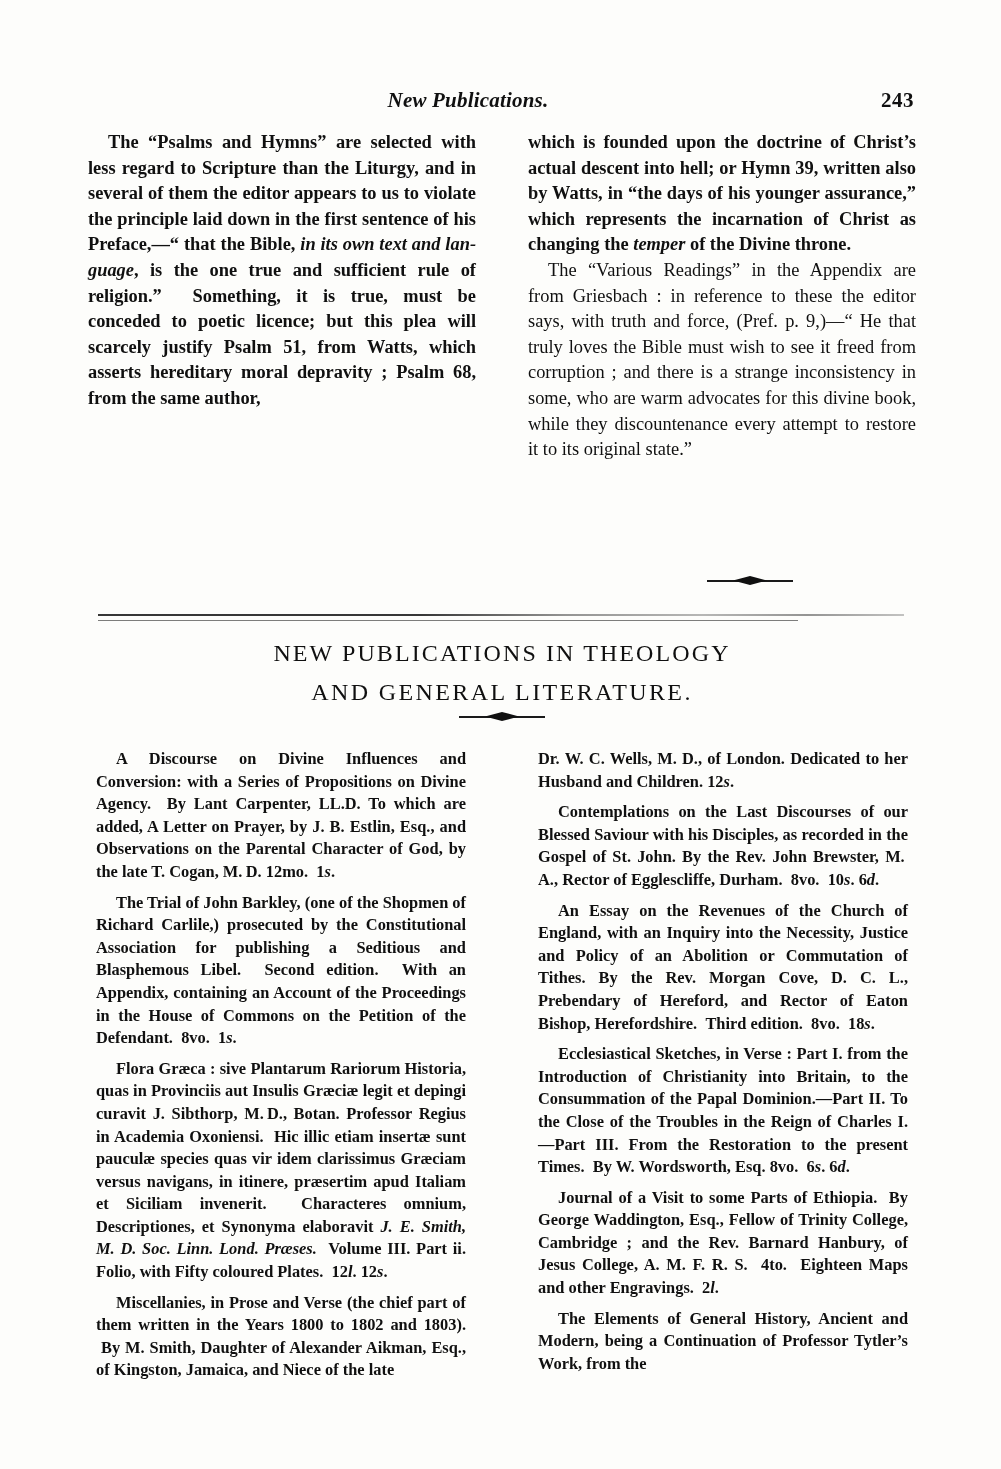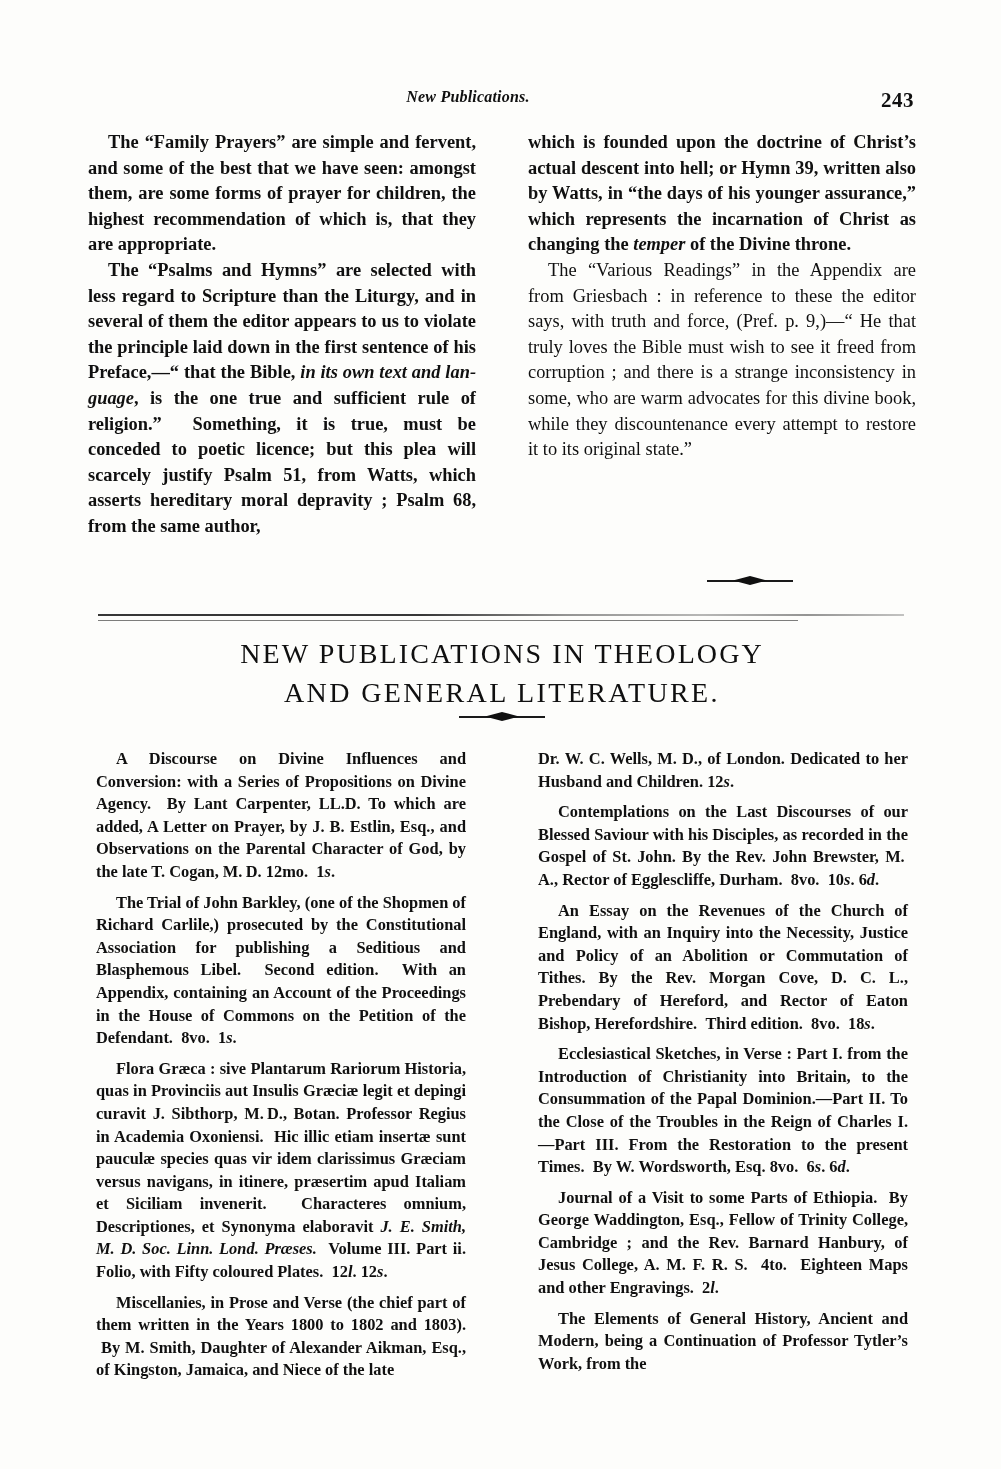--- a/index.html
+++ b/index.html
@@ -40,21 +40,21 @@
     width: 828px;
     height: 26px;
   }
   .running-title {
     position: absolute;
     left: 0;
     width: 760px;
     text-align: center;
     font-style: italic;
     font-weight: bold;
-    font-size: 16px;
+    font-size: 21px;
     letter-spacing: 0.2px;
     white-space: nowrap;
   }
   .folio {
     position: absolute;
     right: 2px;
     top: 0;
     font-weight: bold;
     font-size: 21px;
     letter-spacing: 0.5px;
@@ -139,21 +139,21 @@
     background: rgba(20,20,20,.55);
   }
 
   
   .section-heading {
     position: absolute;
     left: 0;
     top: 634px;
     width: 828px;
     text-align: center;
-    font-size: 28px;
+    font-size: 24px;
     line-height: 39px;
     letter-spacing: 2.1px;
     font-weight: normal;
     margin: 0;
     font-family: "Liberation Serif", "DejaVu Serif", serif;
   }
   .section-heading .ln { display: block; white-space: nowrap; }
   .section-heading .ln2 { letter-spacing: 2.4px; }
 
   
@@ -188,21 +188,20 @@
 <div class="page-inner">
 
   <div class="running-head">
     <div class="running-title">New Publications.</div>
     <div class="folio">243</div>
   </div>
 
   <div class="cols" id="review-block">
 
     <div class="col left">
-      <p>The “Family Prayers” are simple and fervent, and some of the best that we have seen: amongst them, are some forms of prayer for children, the highest recommendation of which is, that they are appropriate.</p>
       <p>The “Psalms and Hymns” are se­lected with less regard to Scripture than the Liturgy, and in several of them the editor appears to us to vio­late the principle laid down in the first sentence of his Preface,—“ that the Bible, <i>in its own text and lan­guage</i>, is the one true and sufficient rule of religion.” &nbsp;Something, it is true, must be conceded to poetic li­cence; but this plea will scarcely justify Psalm&nbsp;51, from Watts, which asserts hereditary moral depravity&nbsp;; Psalm&nbsp;68, from the same author,</p>
       <span class="sr-only">The “Psalms and Hymns” are selected with less regard to Scripture than the Liturgy, and in several of them the editor appears to us to violate the principle laid down in the first sentence of his Preface,—“ that the Bible, in its own text and language, is the one true and sufficient rule of religion.” Something, it is true, must be conceded to poetic licence; but this plea will scarcely justify Psalm 51, from Watts, which asserts hereditary moral depravity; Psalm 68, from the same author,</span>
     </div>
 
     <div class="col right">
       <p class="cont">which is founded upon the doctrine of Christ’s actual descent into hell; or Hymn&nbsp;39, written also by Watts, in “the days of his younger assurance,” which represents the incarnation of Christ as changing the <i>temper</i> of the Divine throne.</p>
       <p class="light">The “Various Readings” in the Appendix are from Griesbach&nbsp;: in re­ference to these the editor says, with truth and force, (Pref.&nbsp;p.&nbsp;9,)—“ He that truly loves the Bible must wish to see it freed from corruption&nbsp;; and there is a strange inconsistency in some, who are warm advocates for this divine book, while they discounte­nance every attempt to restore it to its original state.”</p>
       <span class="sr-only">The “Various Readings” in the Appendix are from Griesbach : in reference to these the editor says, with truth and force, (Pref. p. 9,)—“ He that truly loves the Bible must wish to see it freed from corruption ; and there is a strange inconsistency in some, who are warm advocates for this divine book, while they discountenance every attempt to restore it to its original state.”</span>
     </div>
   </div>

